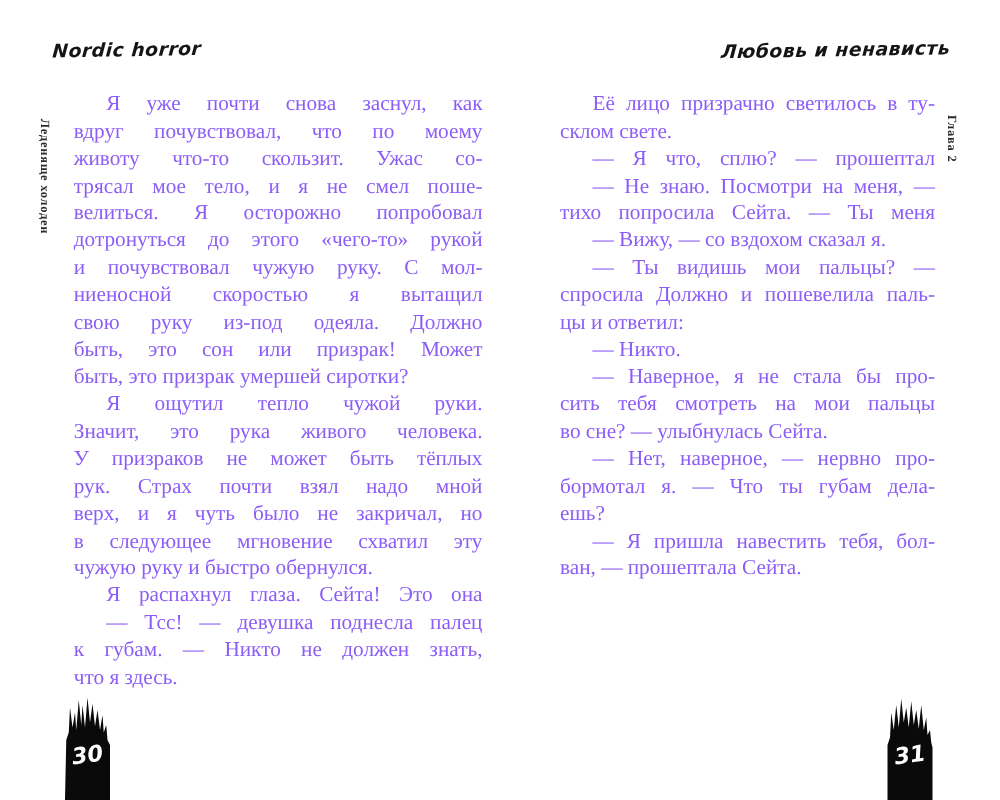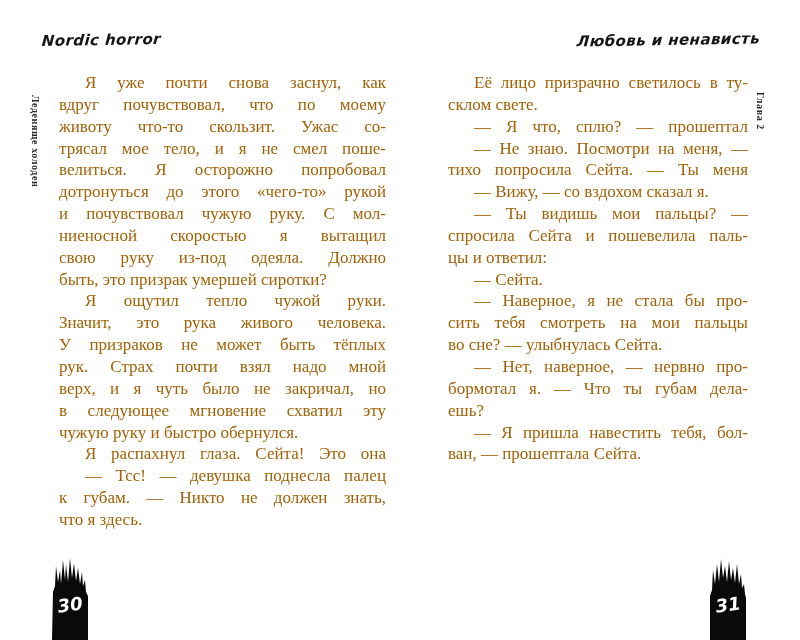--- a/index.html
+++ b/index.html
@@ -14,21 +14,21 @@
   .hdr-right{right:40px;}
 
   
   .margin-text{position:absolute;writing-mode:vertical-rl;text-orientation:mixed;
        font-family:"Liberation Serif",serif;font-weight:700;font-size:10px;
        letter-spacing:.6px;color:#2a2a2a;white-space:nowrap;}
   .margin-left{left:30px;top:95px;}
   .margin-right{right:34px;top:92px;}
 
   
-  .page{position:absolute;top:72px;color:#a16207;font-size:17px;line-height:21.85px;}
+  .page{position:absolute;top:72px;color:#8b5cf6;font-size:17px;line-height:21.85px;}
   .page-left{left:59px;width:327px;}
   .page-right{left:448px;width:300px;}
   .line{text-align:justify;text-align-last:justify;text-justify:inter-word;}
   .line.p-start{text-indent:26px;}
   .line.p-end{text-align-last:left;}
 
   
   .brush{position:absolute;bottom:0;height:82px;color:#0a0a0a;}
   .brush-left{left:51px;width:38px;}
   .brush-right{left:709px;width:38px;}
@@ -53,20 +53,21 @@
   <div class="page page-left">
       <div class="line p-start">Я уже почти снова заснул, как</div>
       <div class="line">вдруг почувствовал, что по моему</div>
       <div class="line">животу что-то скользит. Ужас со-</div>
       <div class="line">трясал мое тело, и я не смел поше-</div>
       <div class="line">велиться. Я осторожно попробовал</div>
       <div class="line">дотронуться до этого «чего-то» рукой</div>
       <div class="line">и почувствовал чужую руку. С мол-</div>
       <div class="line">ниеносной скоростью я вытащил</div>
       <div class="line">свою руку из-под одеяла. Должно</div>
+      <div class="line">быть, это сон или призрак! Может</div>
       <div class="line p-end">быть, это призрак умершей сиротки?</div>
       <div class="line p-start">Я ощутил тепло чужой руки.</div>
       <div class="line">Значит, это рука живого человека.</div>
       <div class="line">У призраков не может быть тёплых</div>
       <div class="line">рук. Страх почти взял надо мной</div>
       <div class="line">верх, и я чуть было не закричал, но</div>
       <div class="line">в следующее мгновение схватил эту</div>
       <div class="line p-end">чужую руку и быстро обернулся.</div>
       <div class="line p-start">Я распахнул глаза. Сейта! Это она</div>
       <div class="line p-start">— Тсс! — девушка поднесла палец</div>
@@ -75,23 +76,23 @@
     </div>
 
   <div class="page page-right">
       <div class="line p-start">Её лицо призрачно светилось в ту-</div>
       <div class="line p-end">склом свете.</div>
       <div class="line p-start">— Я что, сплю? — прошептал</div>
       <div class="line p-start">— Не знаю. Посмотри на меня, —</div>
       <div class="line">тихо попросила Сейта. — Ты меня</div>
       <div class="line p-start p-end">— Вижу, — со вздохом сказал я.</div>
       <div class="line p-start">— Ты видишь мои пальцы? —</div>
-      <div class="line">спросила Сейта и пошевелила паль-</div>
+      <div class="line">спросила Должно и пошевелила паль-</div>
       <div class="line p-end">цы и ответил:</div>
-      <div class="line p-start p-end">— Сейта.</div>
+      <div class="line p-start p-end">— Никто.</div>
       <div class="line p-start">— Наверное, я не стала бы про-</div>
       <div class="line">сить тебя смотреть на мои пальцы</div>
       <div class="line p-end">во сне? — улыбнулась Сейта.</div>
       <div class="line p-start">— Нет, наверное, — нервно про-</div>
       <div class="line">бормотал я. — Что ты губам дела-</div>
       <div class="line p-end">ешь?</div>
       <div class="line p-start">— Я пришла навестить тебя, бол-</div>
       <div class="line p-end">ван, — прошептала Сейта.</div>
     </div>
 

